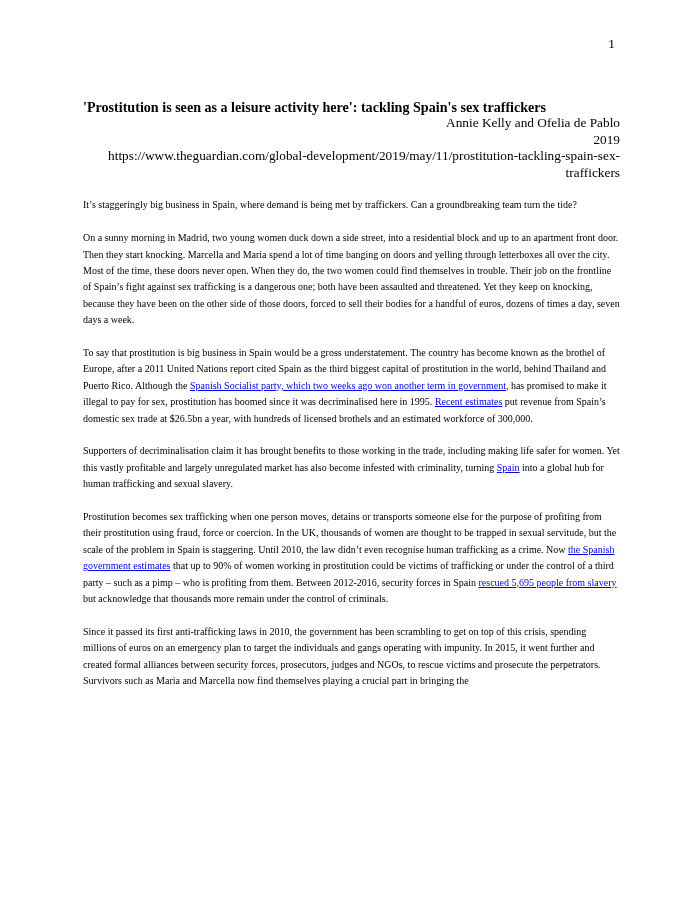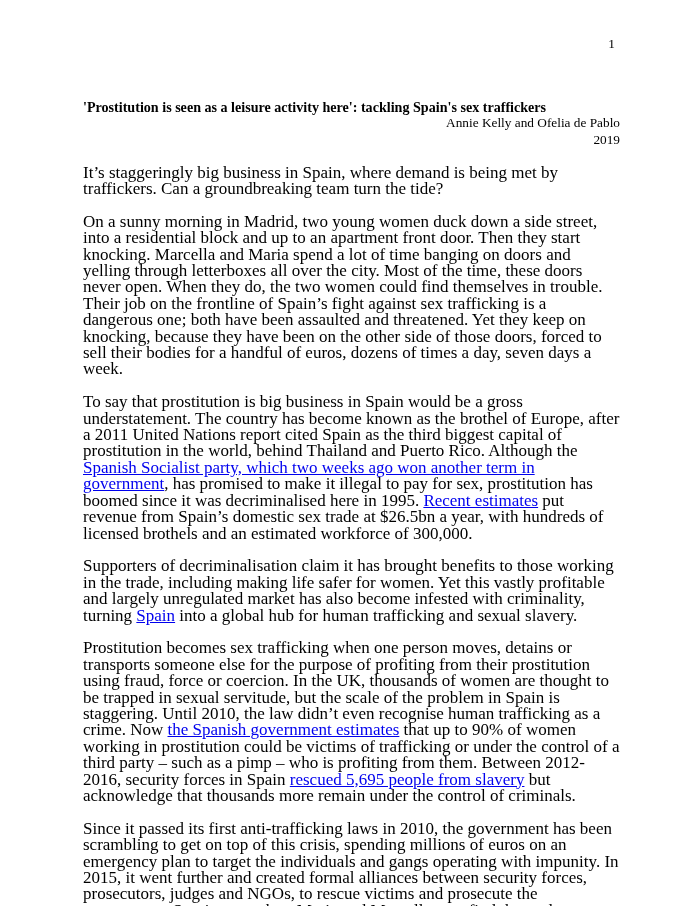--- a/index.html
+++ b/index.html
@@ -49,21 +49,21 @@
   }
   .source-url {
     overflow-wrap: break-word;
     word-break: break-word;
   }
   .header-block {
     margin-bottom: 16.4px;
   }
   .para {
     margin: 0 0 16.4px 0;
-    font-size: 17px;
+    font-size: 10px;
     line-height: 16.4px;
   }
   .para:last-child { margin-bottom: 0; }
   .inline-link {
     color: var(--link-color, #0000ee);
     text-decoration: underline;
     cursor: pointer;
   }
 </style>
 </head>
@@ -72,20 +72,21 @@
 <div class="doc-page">
 
   <div class="page-number">1</div>
 
   <div class="content">
 
     <div class="header-block">
       <div class="article-title">'Prostitution is seen as a leisure activity here': tackling Spain's sex traffickers</div>
       <div class="meta-line">Annie Kelly and Ofelia de Pablo</div>
       <div class="meta-line">2019</div>
+      <div class="meta-line source-url">https://www.theguardian.com/global-development/2019/may/11/prostitution-tackling-spain-sex-traffickers</div>
     </div>
 
     <div>
         <p class="para"><span>It’s staggeringly big business in Spain, where demand is being met by traffickers. Can a groundbreaking team turn the tide?</span></p>
         <p class="para"><span>On a sunny morning in Madrid, two young women duck down a side street, into a residential block and up to an apartment front door. Then they start knocking. Marcella and Maria spend a lot of time banging on doors and yelling through letterboxes all over the city. Most of the time, these doors never open. When they do, the two women could find themselves in trouble. Their job on the frontline of Spain’s fight against sex trafficking is a dangerous one; both have been assaulted and threatened. Yet they keep on knocking, because they have been on the other side of those doors, forced to sell their bodies for a handful of euros, dozens of times a day, seven days a week.</span></p>
         <p class="para"><span>To say that prostitution is big business in Spain would be a gross understatement. The country has become known as the brothel of Europe, after a 2011 United Nations report cited Spain as the third biggest capital of prostitution in the world, behind Thailand and Puerto Rico. Although the </span><a class="inline-link" href="#">Spanish Socialist party, which two weeks ago won another term in government</a><span>, has promised to make it illegal to pay for sex, prostitution has boomed since it was decriminalised here in 1995. </span><a class="inline-link" href="#">Recent estimates</a><span> put revenue from Spain’s domestic sex trade at $26.5bn a year, with hundreds of licensed brothels and an estimated workforce of 300,000.</span></p>
         <p class="para"><span>Supporters of decriminalisation claim it has brought benefits to those working in the trade, including making life safer for women. Yet this vastly profitable and largely unregulated market has also become infested with criminality, turning </span><a class="inline-link" href="#">Spain</a><span> into a global hub for human trafficking and sexual slavery.</span></p>
         <p class="para"><span>Prostitution becomes sex trafficking when one person moves, detains or transports someone else for the purpose of profiting from their prostitution using fraud, force or coercion. In the UK, thousands of women are thought to be trapped in sexual servitude, but the scale of the problem in Spain is staggering. Until 2010, the law didn’t even recognise human trafficking as a crime. Now </span><a class="inline-link" href="#">the Spanish government estimates</a><span> that up to 90% of women working in prostitution could be victims of trafficking or under the control of a third party – such as a pimp – who is profiting from them. Between 2012-2016, security forces in Spain </span><a class="inline-link" href="#">rescued 5,695 people from slavery</a><span> but acknowledge that thousands more remain under the control of criminals.</span></p>
         <p class="para"><span>Since it passed its first anti-trafficking laws in 2010, the government has been scrambling to get on top of this crisis, spending millions of euros on an emergency plan to target the individuals and gangs operating with impunity. In 2015, it went further and created formal alliances between security forces, prosecutors, judges and NGOs, to rescue victims and prosecute the perpetrators. Survivors such as Maria and Marcella now find themselves playing a crucial part in bringing the</span></p>
       </div>

